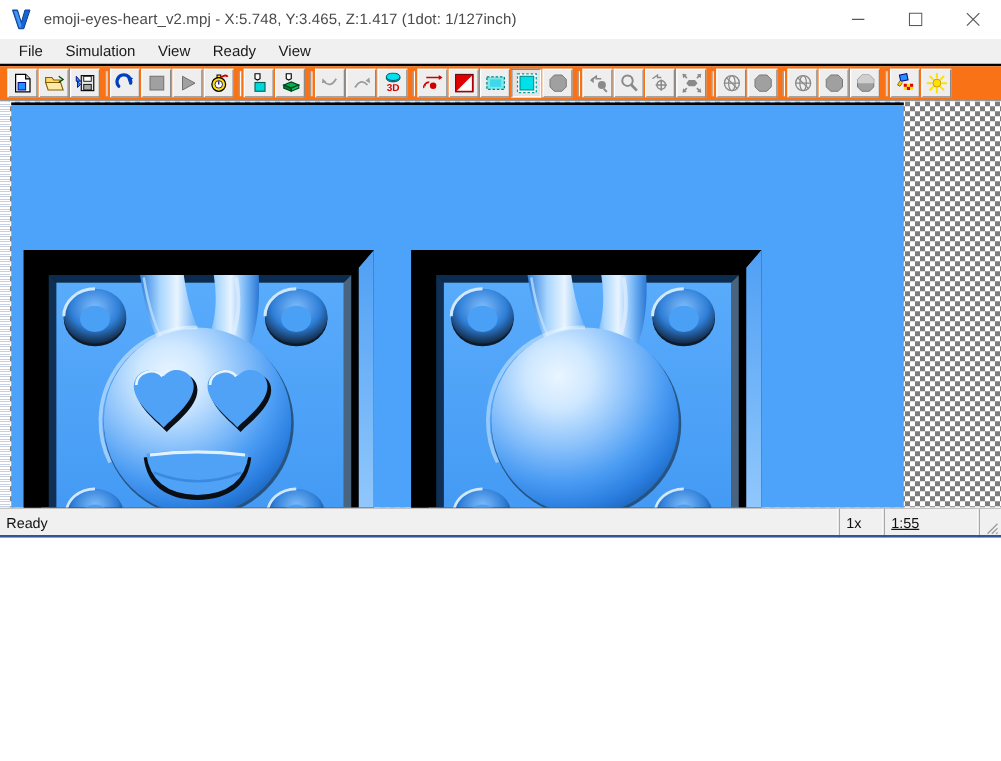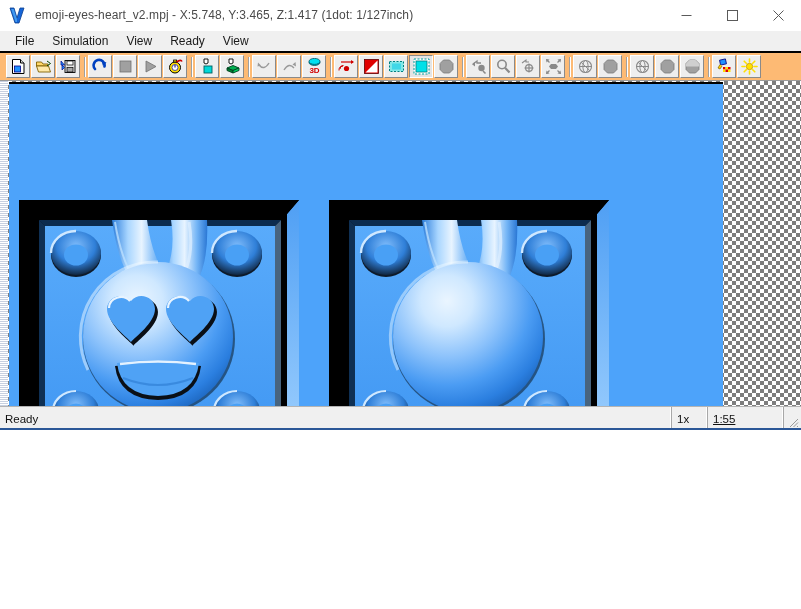--- a/index.html
+++ b/index.html
@@ -67,21 +67,21 @@
     color: #1a1a1a;
     padding: 2px 9px;
     white-space: nowrap;
     line-height: 16px;
   }
 
   
   .toolbar {
     height: 28px;
     min-height: 28px;
-    background: #fdba74;
+    background: #f97316;
     display: flex;
     align-items: center;
     padding-left: 6px;
     border-bottom: 1px solid #9a9a9a;
     position: relative;
   }
   .tb-btn {
     width: 24px; height: 23px;
     margin-right: 1px;
     background: #f0f0f0;

